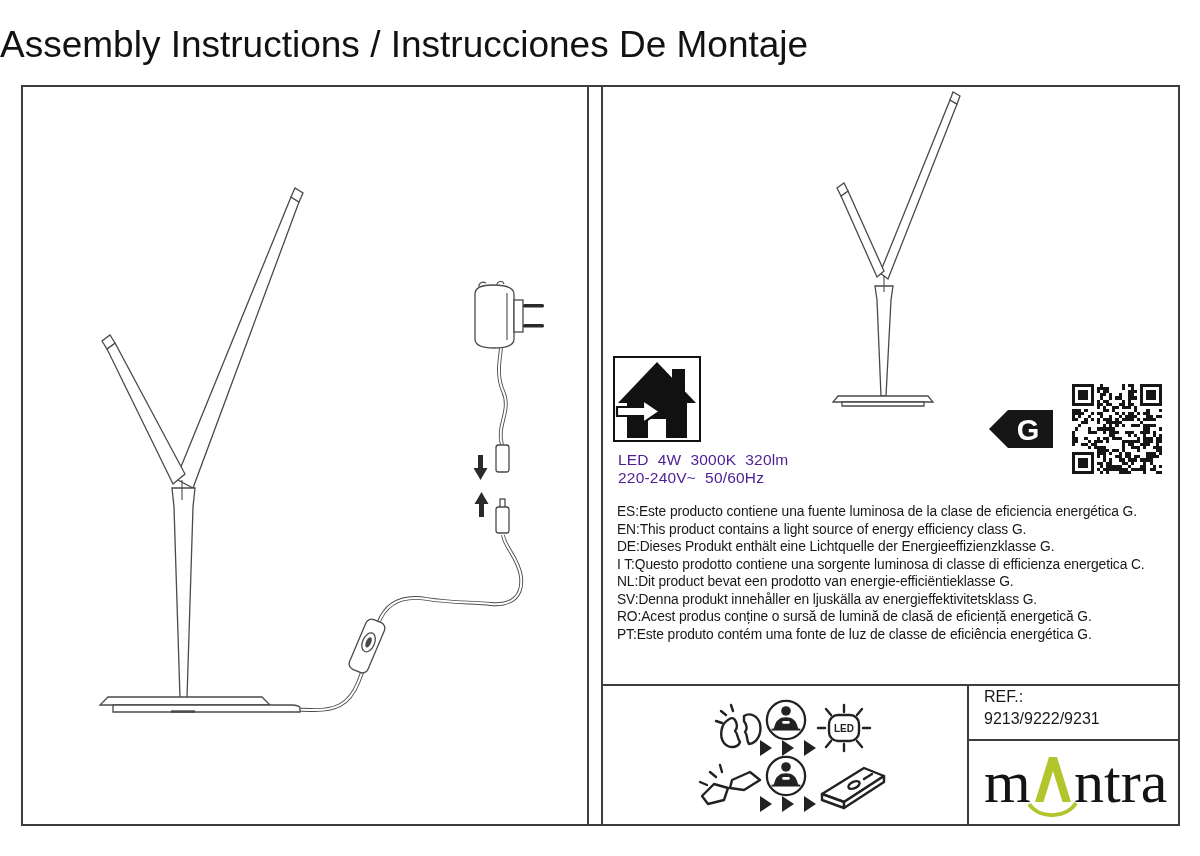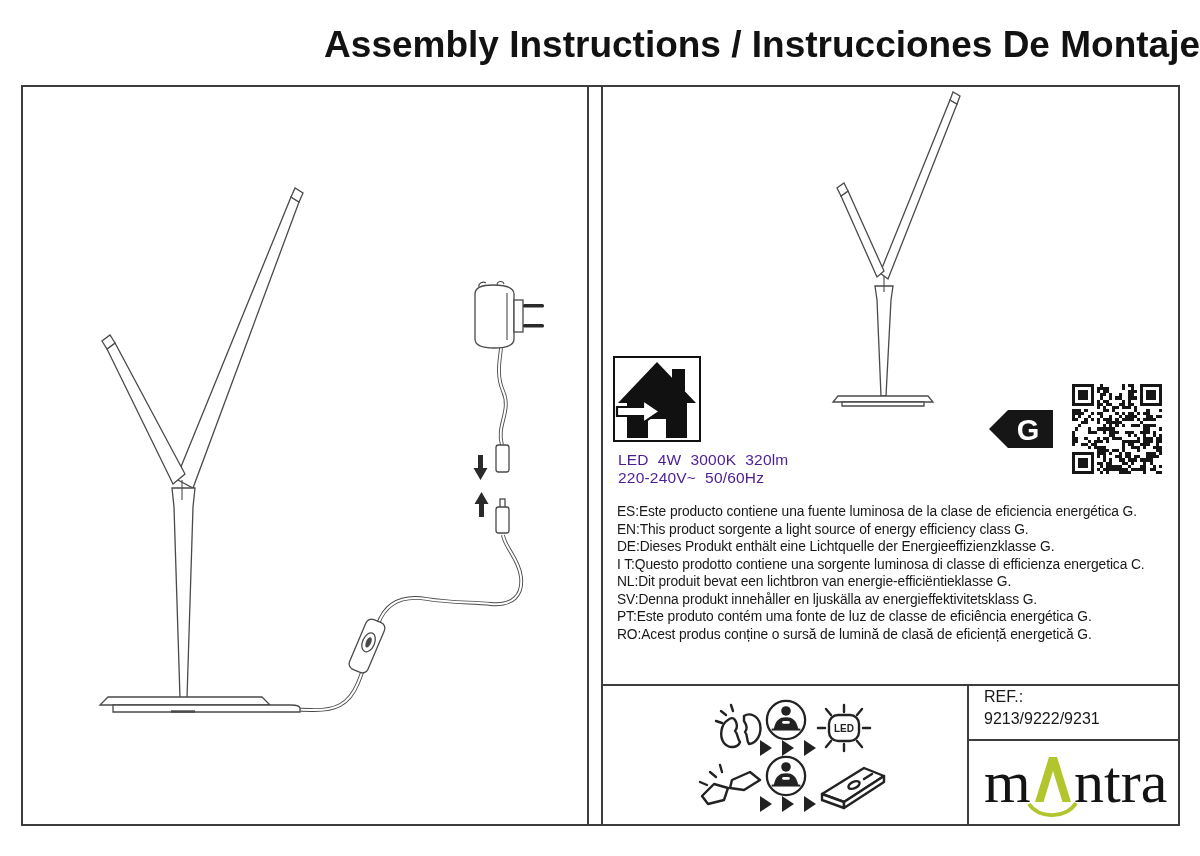--- a/index.html
+++ b/index.html
@@ -1,19 +1,19 @@
 <!DOCTYPE html>
 <html><head>
 <meta charset="utf-8">
 <style>
   html,body { margin:0; padding:0; background:#ffffff; }
   body { width:1200px; height:856px; position:relative; overflow:hidden;
          font-family:"Liberation Sans", sans-serif; color:#161616; }
-  .title { position:absolute; left:0; right:0; top:24px; text-align:right;
-           font-size:37px; font-weight:700; letter-spacing:0px; color:#121212; }
+  .title { position:absolute; left:0; right:0; top:24px; text-align:left;
+           font-size:37px; font-weight:400; letter-spacing:0px; color:#121212; }
   .main-border { position:absolute; left:21px; top:85px; width:1159px; height:741px;
                  border:2px solid #3d3d3d; box-sizing:border-box; }
   .bline { position:absolute; background:#3d3d3d; }
   svg { position:absolute; overflow:visible; }
   svg text { font-family:"Liberation Sans", sans-serif; }
   .part { fill:#ffffff; stroke:#4a4a4a; stroke-width:1.3px; }
   .thin { fill:none; stroke:#4a4a4a; stroke-width:1.1px; }
   .cord-out { fill:none; stroke:#4a4a4a; stroke-width:3.8px; }
   .cord-in  { fill:none; stroke:#ffffff; stroke-width:2px; }
   .solid { fill:#2a2a2a; stroke:none; }
@@ -110,27 +110,27 @@
     <rect fill="#fff" x="33" y="61" width="18" height="19"></rect>
     <path d="M2,49 h26 v-7 l17,11.5 l-17,11.5 v-7 H2 Z" fill="#fff" stroke="#111" stroke-width="2.2"></path>
   </svg>
 </div>
 
 <div class="spec" style="left:618px;top:451px">LED  4W  3000K  320lm</div>
 <div class="spec" style="left:618px;top:469px">220-240V~  50/60Hz</div>
 
 <div class="langs">
   <div class="lang">ES:Este producto contiene una fuente luminosa de la clase de eficiencia energética G.</div>
-  <div class="lang">EN:This product sorgente a light source of energy efficiency class G.</div>
+  <div class="lang">EN:This product contains a light source of energy efficiency class G.</div>
   <div class="lang">DE:Dieses Produkt enthält eine Lichtquelle der Energieeffizienzklasse G.</div>
   <div class="lang">I T:Questo prodotto contiene una sorgente luminosa di classe di efficienza energetica C.</div>
-  <div class="lang">NL:Dit produit bevat een lichtbron van energie-efficiëntieklasse G.</div>
+  <div class="lang">NL:Dit product bevat een prodotto van energie-efficiëntieklasse G.</div>
   <div class="lang">SV:Denna produkt innehåller en ljuskälla av energieffektivitetsklass G.</div>
+  <div class="lang">RO:Acest produs conține o sursă de lumină de clasă de eficiență energetică G.</div>
   <div class="lang">PT:Este produto contém uma fonte de luz de classe de eficiência energética G.</div>
-  <div class="lang">RO:Acest produs conține o sursă de lumină de clasă de eficiență energetică G.</div>
 </div>
 
 <svg style="left:988px;top:409px;width:66px;height:40px" viewBox="0 0 66 40">
   <polygon points="65,1 20,1 1,20 20,39 65,39" fill="#161616"></polygon>
   <text x="40" y="31" text-anchor="middle" font-size="29" font-weight="bold" fill="#ffffff">G</text>
 </svg>
 
 <svg shape-rendering="crispEdges" style="left:1072px;top:384px;width:90px;height:90px" viewBox="0 0 29 29">
   <rect class="qr-bg" x="-1" y="-1" width="31" height="31"></rect>
   <g fill="#161616">

